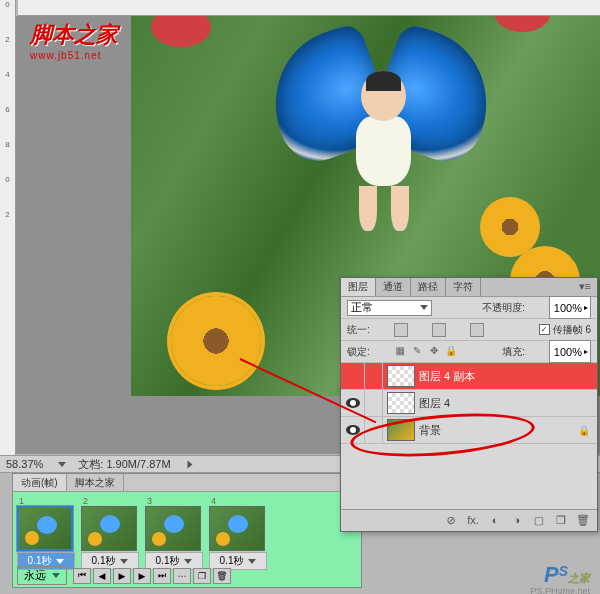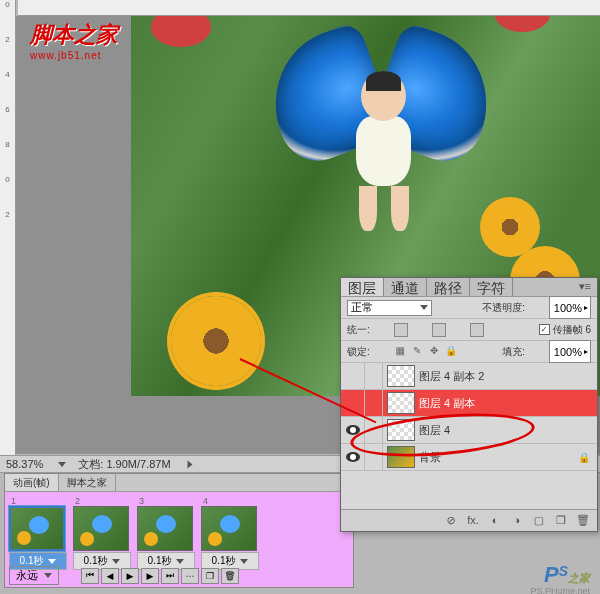--- a/index.html
+++ b/index.html
@@ -23,39 +23,39 @@
 .flowers{position:absolute;bottom:0;left:0;width:100%;height:55%}
 .flower{position:absolute;border-radius:50%}
 .f1{bottom:10px;left:40px;width:90px;height:90px;background:radial-gradient(circle,#8b5a2a 20%,#f0b020 20%);box-shadow:0 0 0 4px #f0b020}
 .f2{bottom:80px;right:20px;width:70px;height:70px;background:radial-gradient(circle,#8b5a2a 20%,#f0b020 20%)}
 .f3{top:10px;right:60px;width:60px;height:60px;background:radial-gradient(circle,#8b5a2a 20%,#f0b020 20%)}
 .f4{top:-180px;left:20px;width:60px;height:40px;background:#d04040;border-radius:50%}
 .f5{top:-190px;right:50px;width:55px;height:35px;background:#d04040;border-radius:50%}
 .status-bar{position:absolute;top:455px;left:0;width:600px;height:18px;background:#d0d0d0;border-top:1px solid #999;border-bottom:1px solid #999;display:flex;align-items:center;padding:0 6px;gap:12px}
 .status-bar span{font-size:11px;color:#333}
 .dropdown-icon{display:inline-block;width:0;height:0;border-left:4px solid transparent;border-right:4px solid transparent;border-top:5px solid #555;margin-left:3px;vertical-align:middle}
-.anim-panel{position:absolute;top:473px;left:4px;width:350px;height:115px;background:#f0abfc;border:1px solid #888}
+.anim-panel{position:absolute;top:473px;left:12px;width:350px;height:115px;background:#86efac;border:1px solid #888}
 .anim-tabs{height:18px;background:#c8c8c8;display:flex;border-bottom:1px solid #999}
 .anim-tab{padding:2px 8px;font-size:10px;color:#333;border-right:1px solid #999}
 .anim-tab.active{background:#d8d8d8}
 .anim-frames{display:flex;padding:4px;gap:6px}
 .anim-frame{width:58px}
 .frame-num{font-size:9px;color:#666;padding-left:2px}
 .frame-thumb{width:56px;height:45px;background:linear-gradient(135deg,#5a8c4a,#3a6c2a);border:1px solid #666;position:relative}
 .frame-thumb.selected{border:2px solid #3a7abd;box-shadow:0 0 0 1px #5a9add}
 .frame-thumb::before{content:"";position:absolute;top:8px;left:18px;width:20px;height:18px;background:#4da6ff;border-radius:50%}
 .frame-thumb::after{content:"";position:absolute;bottom:4px;left:6px;width:14px;height:14px;background:#f0b020;border-radius:50%}
 .frame-time{font-size:10px;text-align:center;background:#e0e0e0;padding:1px;border:1px solid #aaa;margin-top:1px;display:flex;justify-content:center;align-items:center;gap:2px}
 .frame-time.selected{background:#5a9add;color:#fff}
 .anim-controls{position:absolute;bottom:2px;left:4px;display:flex;align-items:center;gap:2px}
 .anim-btn{width:18px;height:16px;background:#d0d0d0;border:1px solid #888;display:flex;align-items:center;justify-content:center;font-size:9px}
-.loop-label{padding:1px 6px;border:1px solid #888;margin-right:20px;display:flex;align-items:center;gap:3px}
+.loop-label{padding:1px 6px;border:1px solid #888;margin-right:4px;display:flex;align-items:center;gap:3px}
 .layers-panel{position:absolute;top:277px;left:340px;width:258px;height:255px;background:#d8d8d8;border:1px solid #666;box-shadow:2px 2px 6px rgba(0,0,0,0.3)}
 .panel-tabs{height:19px;background:#c0c0c0;display:flex;border-bottom:1px solid #999}
-.panel-tab{padding:2px 7px;font-size:14px;color:#333;border-right:1px solid #888}
+.panel-tab{padding:2px 7px;font-size:10px;color:#333;border-right:1px solid #888}
 .panel-tab.active{background:#d8d8d8}
 .panel-menu{margin-left:auto;padding:2px 6px;color:#555}
 .panel-row{height:22px;display:flex;align-items:center;padding:0 6px;border-bottom:1px solid #bbb;gap:24px}
 .blend-select{width:85px;height:16px;background:#fff;border:1px solid #888;font-size:10px;padding:0 3px;display:flex;align-items:center;justify-content:space-between}
 .opacity-input{width:42px;height:23px;background:#fff;border:1px solid #888;font-size:10px;text-align:right;padding:0 2px;display:flex;align-items:center;justify-content:flex-end;gap:2px}
 .panel-label{font-size:10px;color:#333}
 .little-icon{width:14px;height:14px;background:#ccc;border:1px solid #888;display:inline-block}
 .checkbox{width:11px;height:11px;background:#fff;border:1px solid #666;display:inline-flex;align-items:center;justify-content:center;font-size:8px;color:#333}
 .lock-icons{display:flex;gap:4px;align-items:center}
 .lock-ico{width:13px;height:13px;display:inline-block;color:#666;font-size:10px;text-align:center}
@@ -210,26 +210,20 @@
       <span class="lock-ico">✥</span>
       <span class="lock-ico">🔒</span>
     </span>
     <span class="panel-label" style="margin-left:auto">填充:</span>
     <div class="opacity-input">
         <span>100%</span>
         <span style="font-size:8px">▸</span>
       </div>
   </div>
   <div class="layer-list" id="layerlist">
-      <div class="layer-row">
-        <div class="eye-cell"></div>
-  <div class="link-cell"></div>
-  <div class="layer-thumb "></div>
-  <span class="layer-name ">图层 4 副本 2</span>
-  </div>
       <div class="layer-row selected">
         <div class="eye-cell"></div>
   <div class="link-cell"></div>
   <div class="layer-thumb "></div>
   <span class="layer-name ">图层 4 副本</span>
   </div>
       <div class="layer-row">
         <div class="eye-cell">
           <span class="eye-icon"></span>
         </div>

